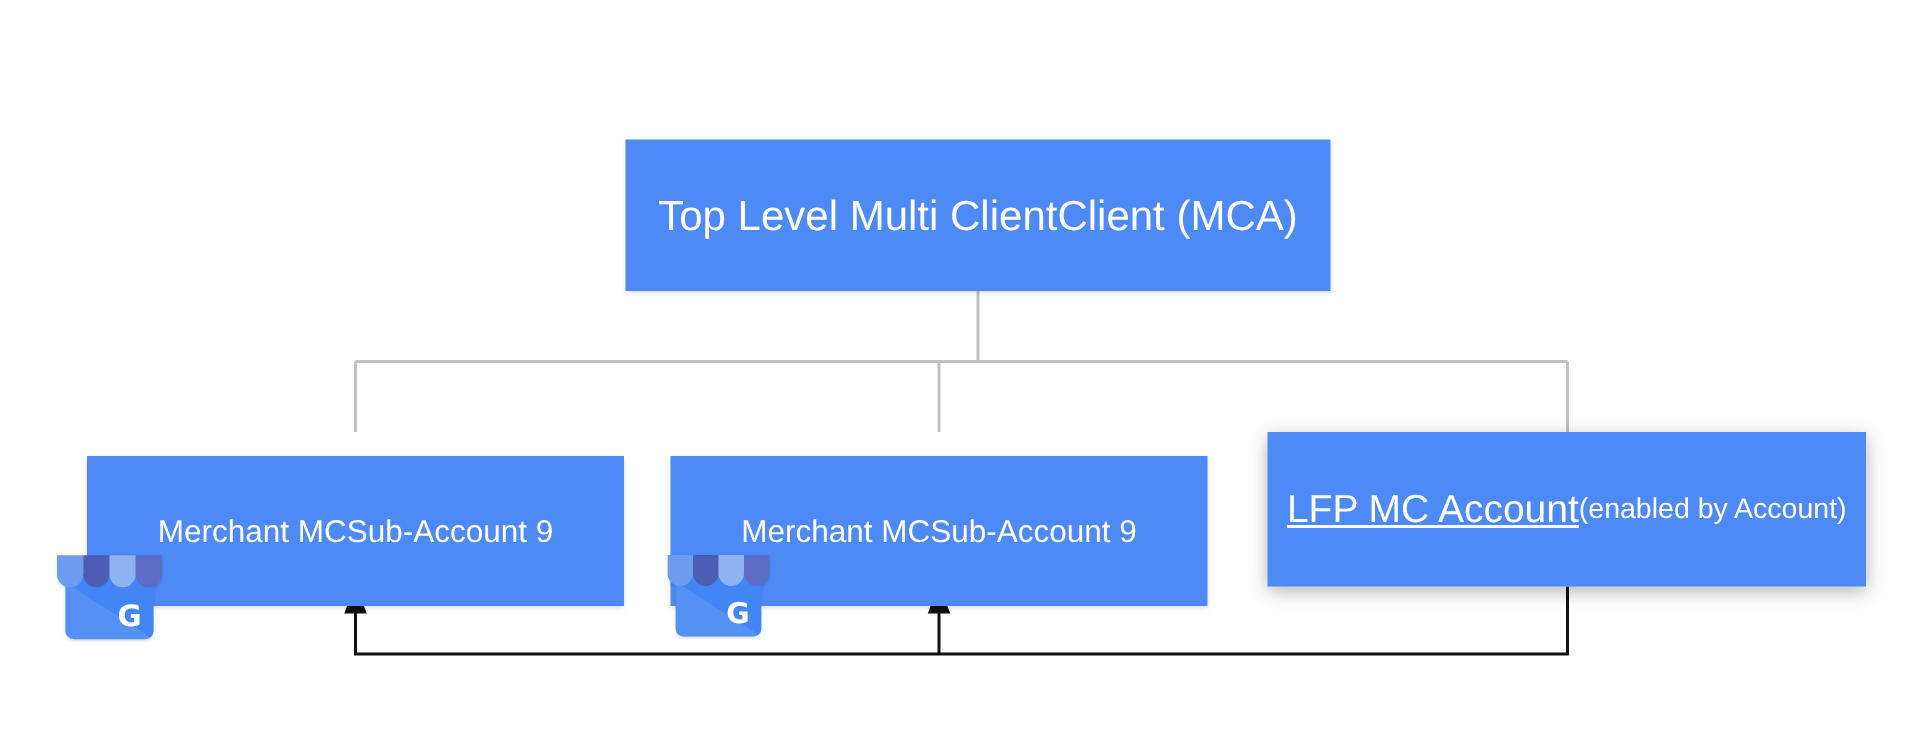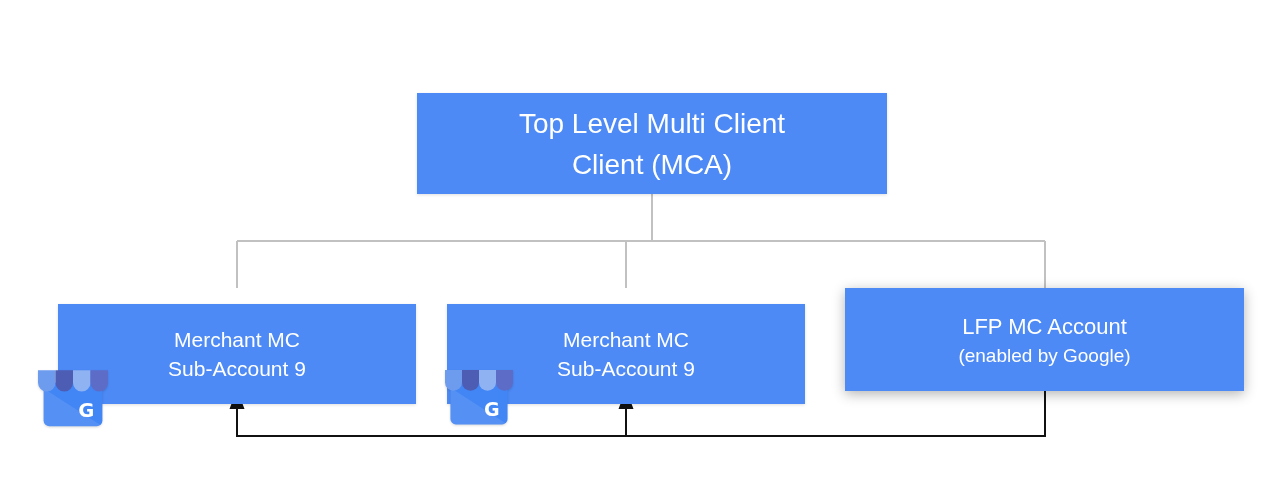--- a/index.html
+++ b/index.html
@@ -32,21 +32,21 @@
   }
   .black-fill {
     fill: var(--arrow, #111111);
     stroke: none;
   }
   .box {
     position: absolute;
     background: var(--box-fill, #4d8af5);
     color: var(--box-text, #ffffff);
     display: flex;
-    flex-direction: column;
+    flex-direction: row;
     align-items: center;
     justify-content: center;
     text-align: center;
     box-shadow: 0 1px 3px rgba(0,0,0,0.13);
   }
   .box-mca {
     left: 417px; top: 93px;
     width: 470px; height: 101px;
     font-size: 28px;
     line-height: 41px;
@@ -57,21 +57,21 @@
     font-size: 21px;
     line-height: 29px;
   }
   .box-sub1 { left: 58px; }
   .box-sub2 { left: 447px; }
   .box-lfp {
     left: 845px; top: 288px;
     width: 399px; height: 103px;
     box-shadow: 0 3px 12px rgba(0,0,0,0.30);
   }
-  .box-lfp .line1 { font-size: 22px; line-height: 31px; }
+  .box-lfp .line1 { font-size: 26px; line-height: 31px; text-decoration: underline; }
   .box-lfp .line2 { font-size: 19px; line-height: 27px; }
   .gmb-icon {
     position: absolute;
     filter: drop-shadow(0 1px 1px rgba(0,0,0,0.15));
   }
   .gmb-icon-1 { left: 38px; top: 366px; width: 70px; height: 63px; }
   .gmb-icon-2 { left: 445px; top: 365px; width: 68px; height: 63px; }
   .gmb-body { fill: var(--gmb-body, #4285f4); }
   .gmb-fold { fill: #ffffff; opacity: 0.10; }
   .gmb-a1 { fill: var(--gmb-awning-1, #6d9cee); }
@@ -108,21 +108,21 @@
     <span class="line2">Sub-Account 9</span>
   </div>
 
   <div class="box box-sub box-sub2">
     <span class="line1">Merchant MC</span>
     <span class="line2">Sub-Account 9</span>
   </div>
 
   <div class="box box-sub box-lfp">
     <span class="line1">LFP MC Account</span>
-    <span class="line2">(enabled by Google)</span>
+    <span class="line2">(enabled by Account)</span>
   </div>
 
   <svg class="gmb-icon gmb-icon-1" viewBox="0 0 100 90" xmlns="http://www.w3.org/2000/svg">
     <rect class="gmb-body" x="8" y="24" width="84" height="62" rx="8"></rect>
     <polygon class="gmb-fold" points="8,32 92,86 8,86"></polygon>
     <path class="gmb-a1" d="M0,6 L25,6 L25,24 A12.5,12.5 0 0 1 0,24 Z"></path>
     <path class="gmb-a2" d="M25,6 L50,6 L50,24 A12.5,12.5 0 0 1 25,24 Z"></path>
     <path class="gmb-a3" d="M50,6 L75,6 L75,24 A12.5,12.5 0 0 1 50,24 Z"></path>
     <path class="gmb-a4" d="M75,6 L100,6 L100,24 A12.5,12.5 0 0 1 75,24 Z"></path>
     <text class="gmb-g" x="69" y="73">G</text>

